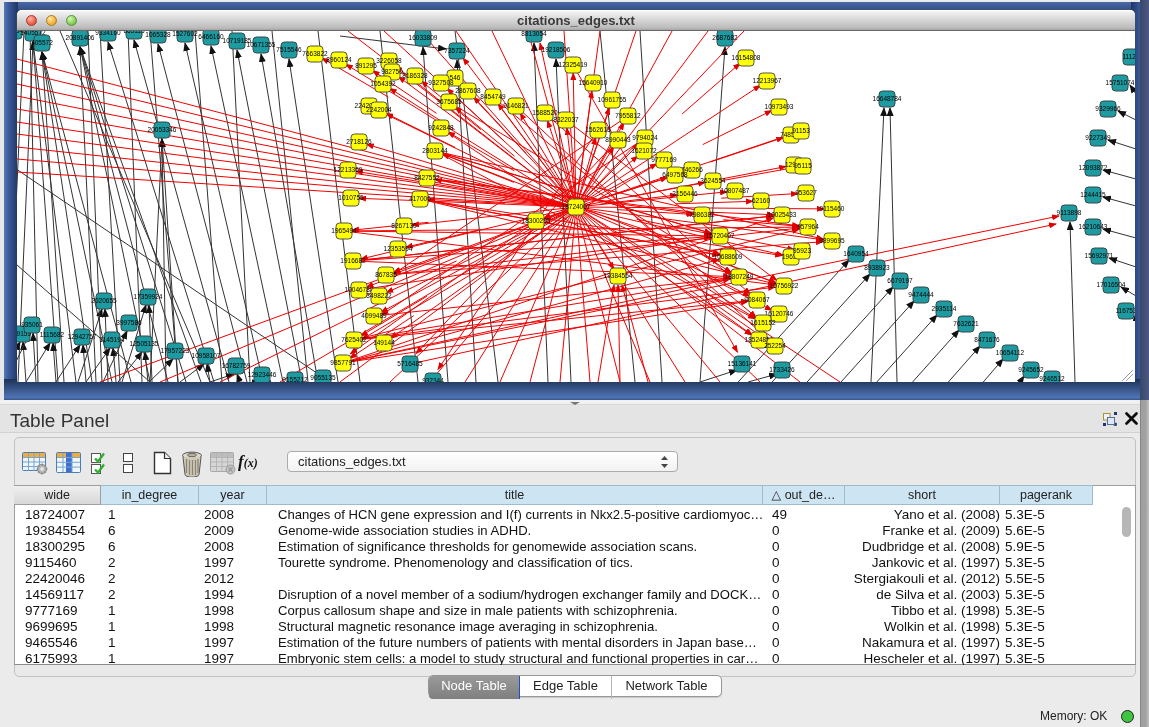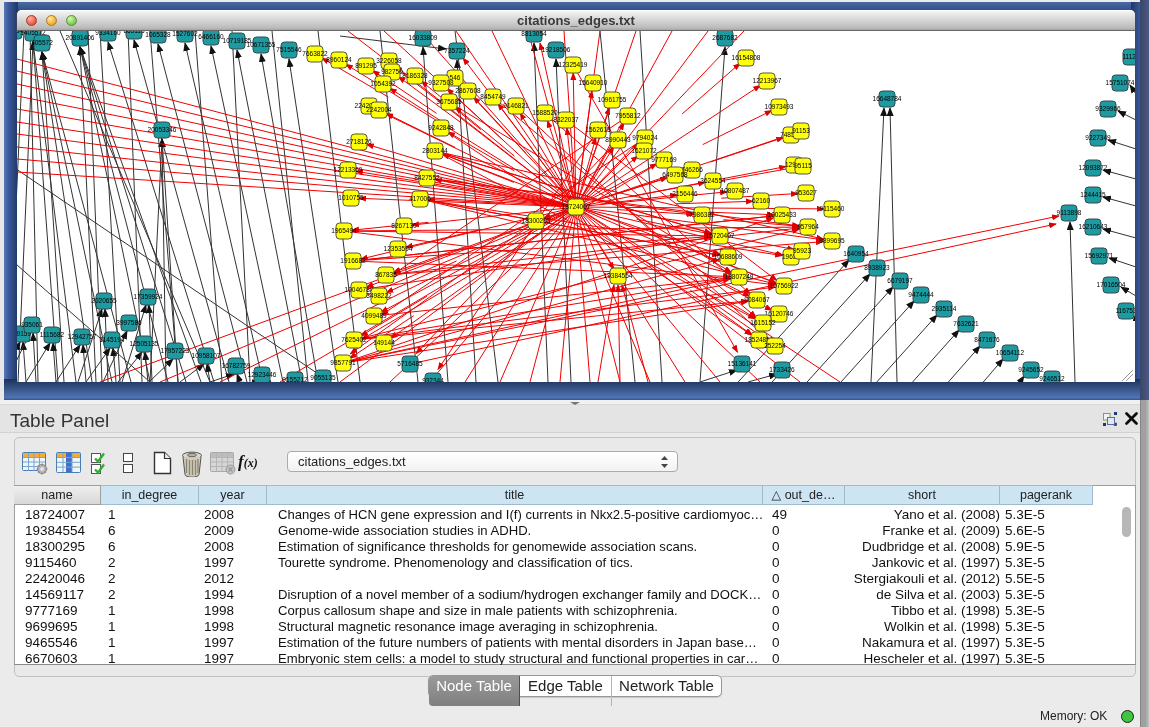--- a/index.html
+++ b/index.html
@@ -41,21 +41,21 @@
  font-size:12.5px;color:#222;text-align:center;line-height:19px}
 .trow {position:absolute;left:0;width:1122px;height:16px;font-size:13.5px;color:#111;white-space:nowrap}
 #tblwrap {left:14px;top:485px;width:1122px;height:180px;overflow:hidden}
 .trow span {position:absolute;top:0;line-height:16px}
 .c1 {left:11px} .c2 {left:94px} .c3 {left:190px} .c4 {left:264px;width:492px;overflow:hidden;font-size:13.1px}
 .c5 {left:758px} .c6 {left:831px;width:155px;text-align:right} .c7 {left:991px}
 
 
 #tabs {left:428px;top:675px;height:22px;border:1px solid #979797;border-radius:5px;background:#fff;
  box-shadow:0 1px 1px rgba(0,0,0,.15)}
-.tab {float:left;height:30px;line-height:20px;font-size:15px;color:#222;text-align:center}
+.tab {float:left;height:23px;line-height:20px;font-size:13px;color:#222;text-align:center}
 #tabN {width:90px;background:linear-gradient(#9a9a9a,#7f7f7f);color:#fff;border-radius:4px 0 0 4px}
 #tabE {width:92px;border-left:1px solid #1d4ed8}
 #tabT {width:110px;border-left:1px solid #b5b5b5}
 #mem {left:1040px;top:709px;width:77px;font-size:12px;color:#222;white-space:nowrap}
 </style></head>
 <body>
 <div id="root">
 
 <div class="abs" id="frame">
   <div class="abs" id="fTop"></div>
@@ -689,21 +689,21 @@
 <div class="tbi" style="left:238px;top:452px;font:italic bold 17px 'Liberation Serif',serif;color:#111">f<span style="font-size:12px">(x)</span></div>
 
 <div class="abs" id="combo">citations_edges.txt
  <svg style="position:absolute;right:8px;top:3px" width="9" height="14" viewBox="0 0 9 14">
   <path d="M4.5 1L8 5H1z" fill="#444"></path>
         <path d="M4.5 13L1 9h7z" fill="#444"></path>
       </svg>
 </div>
 
 <div class="abs" id="tbl"></div>
-<div class="abs th" style="left:14px;width:87px;background:linear-gradient(#efefef,#d8d8d8);border-color:#9e9e9e">name</div>
+<div class="abs th" style="left:14px;width:87px;background:linear-gradient(#efefef,#d8d8d8);border-color:#9e9e9e">wide</div>
 <div class="abs th" style="left:101px;width:98px">in_degree</div>
 <div class="abs th" style="left:199px;width:68px">year</div>
 <div class="abs th" style="left:267px;width:496px">title</div>
 <div class="abs th" style="left:763px;width:82px">△ out_de…</div>
 <div class="abs th" style="left:845px;width:155px">short</div>
 <div class="abs th" style="left:1000px;width:93px">pagerank</div>
 <div class="abs" id="tblwrap">
 <div class="trow" style="top:22px">
         <span class="c1">18724007</span>
         <span class="c2">1</span>
@@ -778,21 +778,21 @@
 <div class="trow" style="top:150px">
         <span class="c1">9465546</span>
         <span class="c2">1</span>
         <span class="c3">1997</span>
         <span class="c4">Estimation of the future numbers of patients with mental disorders in Japan base…</span>
         <span class="c5">0</span>
         <span class="c6">Nakamura et al. (1997)</span>
         <span class="c7">5.3E-5</span>
       </div>
 <div class="trow" style="top:166px">
-        <span class="c1">6670603</span>
+        <span class="c1">6175993</span>
         <span class="c2">1</span>
         <span class="c3">1997</span>
         <span class="c4">Embryonic stem cells: a model to study structural and functional properties in car…</span>
         <span class="c5">0</span>
         <span class="c6">Hescheler et al. (1997)</span>
         <span class="c7">5.3E-5</span>
       </div>
 </div>
 
 <div class="abs" style="left:1122px;top:507px;width:9px;height:30px;background:#b7b7b7;border-radius:5px"></div>

